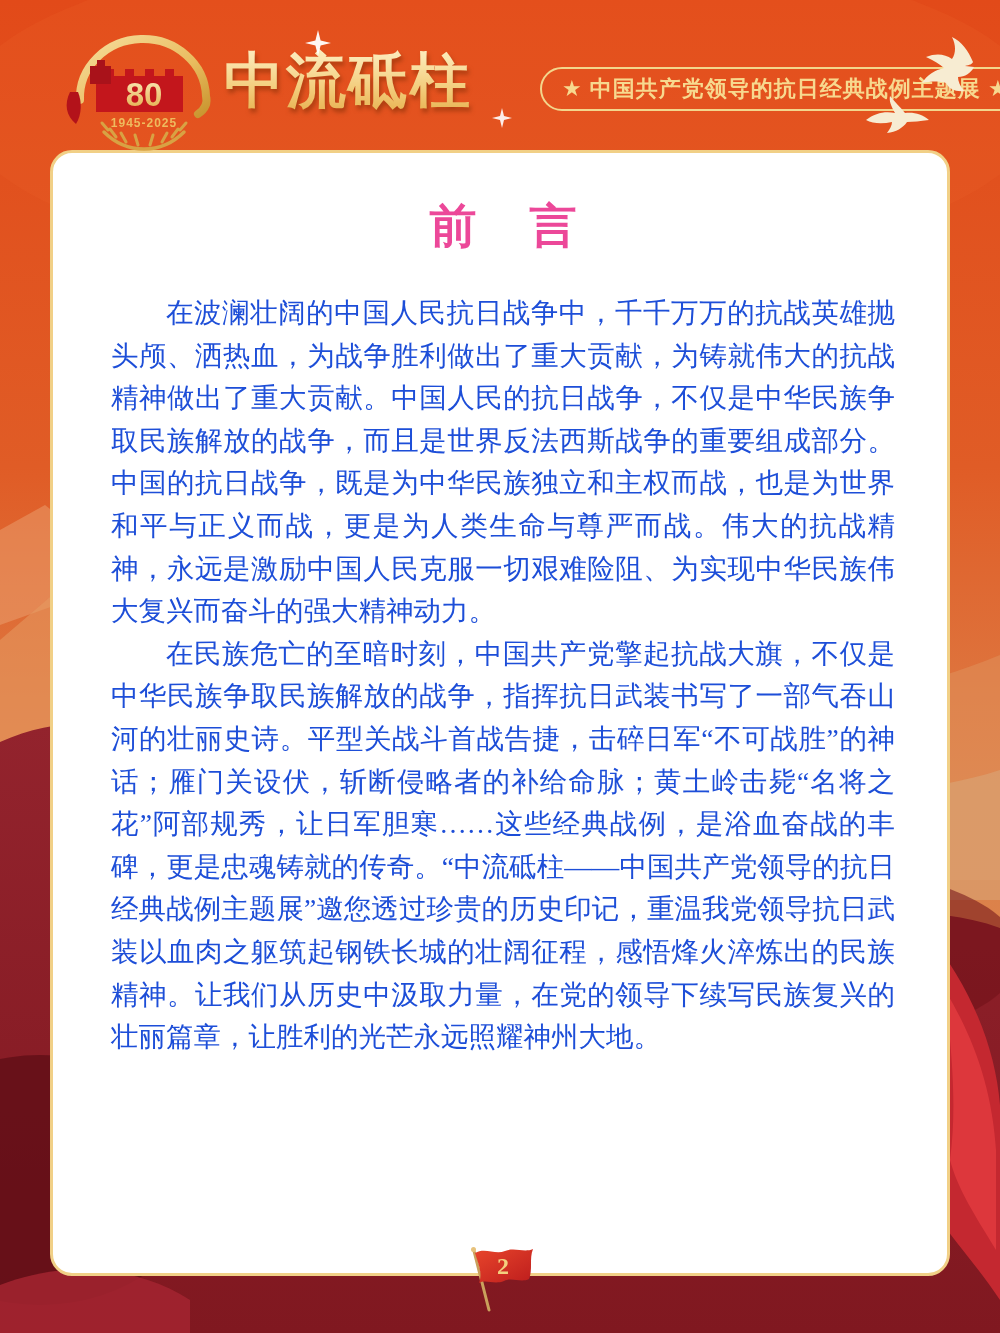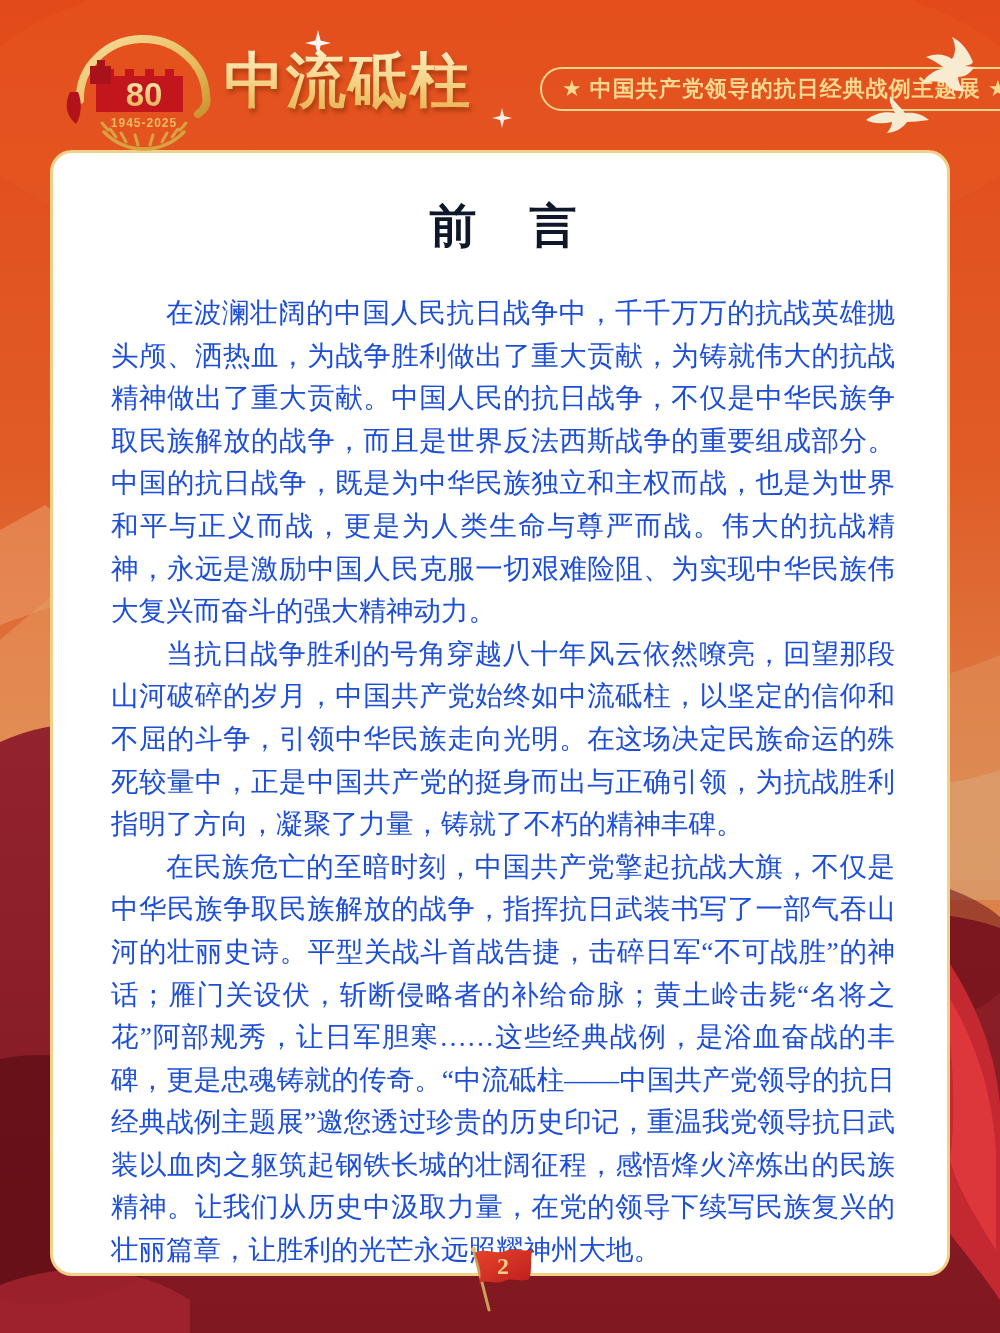--- a/index.html
+++ b/index.html
@@ -36,21 +36,21 @@
   
   .card{
     position:absolute;left:50px;top:150px;width:900px;height:1126px;z-index:2;
     background:#ffffff;border:3px solid #f1d087;border-radius:22px;
     box-sizing:border-box;
     padding:42px 52px 0 58px;
   }
   .preface-title{
     margin:0 0 34px 0;text-align:center;
     font-family:"Liberation Sans","DejaVu Sans",sans-serif;
-    font-weight:900;font-size:47px;color:#0f172a;
+    font-weight:900;font-size:47px;color:#ec4899;
     letter-spacing:20px;text-indent:20px;
   }
   .preface-body p{
     margin:0;color:#1d4ed8;
     font-size:27.5px;line-height:42.6px;
     text-align:justify;text-indent:2em;
   }
   
   .page-flag{position:absolute;left:466px;top:1244px;width:74px;height:70px;z-index:5;}
 </style>
@@ -132,21 +132,20 @@
   </svg>
   <svg class="dove dove-small" viewBox="0 0 66 40" xmlns="http://www.w3.org/2000/svg">
     <path fill="#f7ecd2" d="M2,24 C11,17 21,15 31,17 C27,10 25,5 26,0 C31,6 37,12 41,17 C50,16 58,18 65,24 C56,25 49,26 43,26 C39,32 32,36 23,37 C26,33 28,29 28,26 C19,28 9,28 2,24 Z"></path>
   </svg>
 </div>
 
 <div class="card">
   <h1 class="preface-title">前 言</h1>
   <div class="preface-body">
     <p>在波澜壮阔的中国人民抗日战争中，千千万万的抗战英雄抛头颅、洒热血，为战争胜利做出了重大贡献，为铸就伟大的抗战精神做出了重大贡献。中国人民的抗日战争，不仅是中华民族争取民族解放的战争，而且是世界反法西斯战争的重要组成部分。中国的抗日战争，既是为中华民族独立和主权而战，也是为世界和平与正义而战，更是为人类生命与尊严而战。伟大的抗战精神，永远是激励中国人民克服一切艰难险阻、为实现中华民族伟大复兴而奋斗的强大精神动力。</p>
-    <p>当抗日战争胜利的号角穿越八十年风云依然嘹亮，回望那段山河破碎的岁月，中国共产党始终如中流砥柱，以坚定的信仰和不屈的斗争，引领中华民族走向光明。在这场决定民族命运的殊死较量中，正是中国共产党的挺身而出与正确引领，为抗战胜利指明了方向，凝聚了力量，铸就了不朽的精神丰碑。</p>
     <p>在民族危亡的至暗时刻，中国共产党擎起抗战大旗，不仅是中华民族争取民族解放的战争，指挥抗日武装书写了一部气吞山河的壮丽史诗。平型关战斗首战告捷，击碎日军“不可战胜”的神话；雁门关设伏，斩断侵略者的补给命脉；黄土岭击毙“名将之花”阿部规秀，让日军胆寒……这些经典战例，是浴血奋战的丰碑，更是忠魂铸就的传奇。“中流砥柱——中国共产党领导的抗日经典战例主题展”邀您透过珍贵的历史印记，重温我党领导抗日武装以血肉之躯筑起钢铁长城的壮阔征程，感悟烽火淬炼出的民族精神。让我们从历史中汲取力量，在党的领导下续写民族复兴的壮丽篇章，让胜利的光芒永远照耀神州大地。</p>
   </div>
 </div>
 
 <svg class="page-flag" viewBox="0 0 74 70" xmlns="http://www.w3.org/2000/svg">
   <defs>
     <linearGradient id="flagRed" x1="0" y1="0" x2="1" y2="1">
       <stop offset="0" stop-color="#e8452b"></stop>
       <stop offset="1" stop-color="#bd1d1d"></stop>
     </linearGradient>

